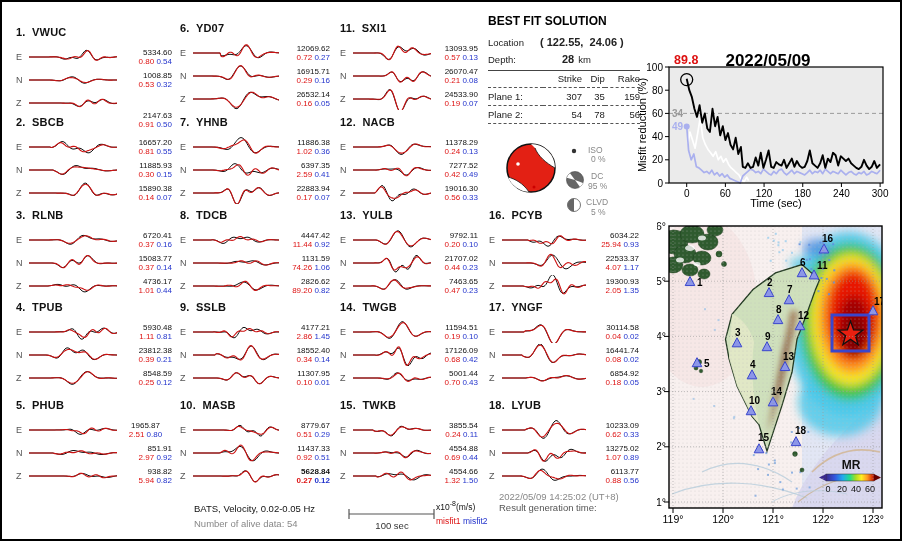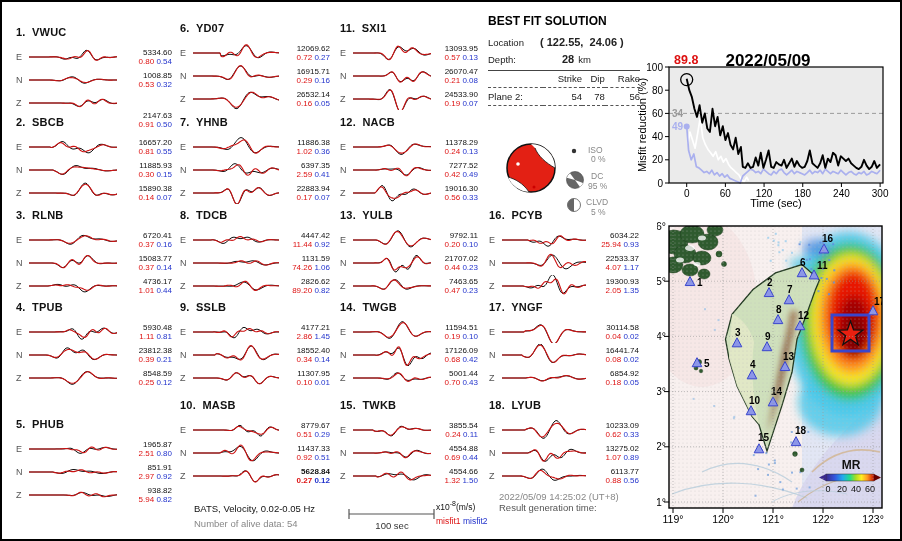--- a/index.html
+++ b/index.html
@@ -173,29 +173,29 @@
           <svg width="88" height="22">
             <path d="M0 11.0 L1 11.0 L2 11.0 L3 11.0 L4 11.0 L5 11.0 L6 11.0 L7 11.0 L8 11.0 L9 11.0 L10 11.0 L11 11.0 L12 11.0 L13 11.0 L14 11.0 L15 11.0 L16 11.0 L17 11.0 L18 11.0 L19 11.0 L20 11.0 L21 11.0 L22 11.0 L23 10.9 L24 10.9 L25 10.8 L26 10.8 L27 10.7 L28 10.7 L29 10.7 L30 10.7 L31 10.7 L32 10.9 L33 11.2 L34 11.6 L35 12.1 L36 12.8 L37 13.5 L38 14.4 L39 15.2 L40 16.0 L41 16.6 L42 17.1 L43 17.3 L44 17.2 L45 16.9 L46 16.3 L47 15.4 L48 14.3 L49 13.1 L50 11.8 L51 10.4 L52 9.1 L53 7.9 L54 6.8 L55 5.8 L56 5.2 L57 4.8 L58 4.6 L59 4.7 L60 5.1 L61 5.6 L62 6.3 L63 7.1 L64 7.9 L65 8.6 L66 9.3 L67 9.8 L68 10.3 L69 10.6 L70 10.9 L71 11.0 L72 11.1 L73 11.1 L74 11.1 L75 11.1 L76 11.0 L77 11.0 L78 11.0 L79 11.0 L80 11.0 L81 11.0 L82 11.1 L83 11.1 L84 11.2 L85 11.2 L86 11.3 L87 11.3 L88 11.3 " fill="none" stroke="#111111" stroke-width="1"></path>
             <path d="M0 11.0 L1 11.0 L2 11.0 L3 11.0 L4 11.0 L5 11.0 L6 11.0 L7 11.0 L8 11.0 L9 11.0 L10 11.0 L11 11.0 L12 11.0 L13 11.0 L14 11.0 L15 11.0 L16 11.0 L17 11.0 L18 11.0 L19 11.0 L20 11.0 L21 11.0 L22 11.0 L23 10.9 L24 10.9 L25 10.8 L26 10.8 L27 10.7 L28 10.7 L29 10.7 L30 10.7 L31 10.9 L32 11.1 L33 11.3 L34 11.7 L35 12.2 L36 12.8 L37 13.4 L38 14.1 L39 14.7 L40 15.3 L41 15.7 L42 16.0 L43 16.2 L44 16.2 L45 16.0 L46 15.6 L47 15.0 L48 14.3 L49 13.4 L50 12.4 L51 11.2 L52 10.1 L53 8.9 L54 7.7 L55 6.7 L56 5.8 L57 5.2 L58 4.8 L59 4.7 L60 4.8 L61 5.3 L62 5.9 L63 6.7 L64 7.6 L65 8.5 L66 9.3 L67 10.0 L68 10.6 L69 11.0 L70 11.3 L71 11.4 L72 11.4 L73 11.4 L74 11.3 L75 11.2 L76 11.0 L77 10.9 L78 10.9 L79 10.8 L80 10.8 L81 10.9 L82 10.9 L83 11.0 L84 11.1 L85 11.2 L86 11.3 L87 11.3 L88 11.3 " fill="none" stroke="#cc1111" stroke-width="1.1"></path>
           </svg>
           <div class="vals" style="width: 53px;">
             <div class="amp">8548.59</div>
             <div class="mis"><span class="m1">0.25</span> <span class="m2">0.12</span></div>
           </div>
         </div>
       </div>
-      <div class="station" style="left: 14px; top: 416px; width: 158px;">
+      <div class="station" style="left: 14px; top: 397px; width: 158px;">
         <div class="st-title" style="margin-bottom: 7px;">5.  PHUB</div>
         <div class="trow">
           <span class="comp">E</span>
           <svg width="88" height="22">
             <path d="M0 11.0 L1 11.0 L2 11.0 L3 11.0 L4 11.0 L5 11.0 L6 11.0 L7 11.0 L8 11.0 L9 11.0 L10 11.0 L11 11.0 L12 11.0 L13 11.0 L14 11.0 L15 11.0 L16 11.0 L17 11.0 L18 11.0 L19 11.0 L20 11.0 L21 11.0 L22 11.0 L23 11.0 L24 11.0 L25 11.0 L26 11.0 L27 10.9 L28 10.9 L29 10.9 L30 10.9 L31 10.9 L32 10.9 L33 11.0 L34 10.9 L35 10.9 L36 10.8 L37 10.7 L38 10.5 L39 10.4 L40 10.3 L41 10.2 L42 10.3 L43 10.6 L44 11.1 L45 11.7 L46 12.4 L47 13.2 L48 14.0 L49 14.6 L50 15.1 L51 15.3 L52 15.3 L53 15.0 L54 14.5 L55 13.9 L56 13.1 L57 12.3 L58 11.6 L59 11.0 L60 10.5 L61 10.3 L62 10.4 L63 10.5 L64 10.8 L65 11.0 L66 11.2 L67 11.3 L68 11.3 L69 11.1 L70 10.9 L71 10.6 L72 10.2 L73 9.9 L74 9.7 L75 9.5 L76 9.4 L77 9.5 L78 9.6 L79 9.8 L80 10.0 L81 10.2 L82 10.5 L83 10.7 L84 10.9 L85 11.0 L86 11.1 L87 11.2 L88 11.2 " fill="none" stroke="#111111" stroke-width="1"></path>
             <path d="M0 11.0 L1 11.0 L2 11.0 L3 11.0 L4 11.0 L5 11.0 L6 11.0 L7 11.0 L8 11.0 L9 11.0 L10 11.0 L11 11.0 L12 11.0 L13 11.0 L14 11.0 L15 11.0 L16 11.0 L17 11.0 L18 11.0 L19 11.0 L20 11.0 L21 11.0 L22 11.0 L23 11.0 L24 11.0 L25 11.0 L26 11.0 L27 11.0 L28 11.0 L29 11.0 L30 11.0 L31 11.0 L32 10.9 L33 10.8 L34 10.7 L35 10.6 L36 10.5 L37 10.5 L38 10.6 L39 10.8 L40 11.0 L41 11.3 L42 11.5 L43 11.7 L44 11.7 L45 11.7 L46 11.7 L47 11.8 L48 11.9 L49 12.2 L50 12.6 L51 13.2 L52 13.8 L53 14.3 L54 14.6 L55 14.6 L56 14.3 L57 13.7 L58 12.7 L59 11.6 L60 10.5 L61 9.6 L62 9.1 L63 9.0 L64 9.2 L65 9.8 L66 10.6 L67 11.3 L68 11.8 L69 12.0 L70 12.0 L71 11.7 L72 11.2 L73 10.6 L74 10.1 L75 9.7 L76 9.4 L77 9.3 L78 9.4 L79 9.7 L80 10.0 L81 10.4 L82 10.7 L83 11.0 L84 11.2 L85 11.3 L86 11.3 L87 11.3 L88 11.2 " fill="none" stroke="#cc1111" stroke-width="1.1"></path>
           </svg>
-          <div class="vals" style="width: 53px;">
+          <div class="vals" style="width: 53px; text-align: center;">
             <div class="amp">1965.87</div>
             <div class="mis"><span class="m1">2.51</span> <span class="m2">0.80</span></div>
           </div>
         </div>
         <div class="trow">
           <span class="comp">N</span>
           <svg width="88" height="22">
             <path d="M0 11.0 L1 11.0 L2 11.0 L3 11.0 L4 11.0 L5 11.0 L6 11.0 L7 11.0 L8 11.0 L9 11.0 L10 11.0 L11 11.0 L12 11.0 L13 11.0 L14 11.0 L15 11.0 L16 11.0 L17 11.0 L18 11.0 L19 11.0 L20 11.0 L21 11.0 L22 11.0 L23 11.0 L24 11.0 L25 11.3 L26 11.5 L27 11.7 L28 11.9 L29 12.1 L30 12.3 L31 12.4 L32 12.4 L33 12.4 L34 12.3 L35 12.0 L36 11.7 L37 11.3 L38 10.8 L39 10.2 L40 9.7 L41 9.3 L42 8.9 L43 8.7 L44 8.5 L45 8.5 L46 8.6 L47 8.8 L48 9.0 L49 9.3 L50 9.6 L51 9.9 L52 10.1 L53 10.3 L54 10.4 L55 10.4 L56 10.4 L57 10.3 L58 10.2 L59 10.2 L60 10.1 L61 10.2 L62 10.2 L63 10.4 L64 10.6 L65 10.9 L66 11.2 L67 11.5 L68 11.8 L69 12.1 L70 12.3 L71 12.4 L72 12.5 L73 12.5 L74 12.5 L75 12.3 L76 12.2 L77 12.0 L78 11.7 L79 11.5 L80 11.3 L81 11.1 L82 11.0 L83 10.8 L84 10.7 L85 10.7 L86 10.7 L87 10.7 L88 10.7 " fill="none" stroke="#111111" stroke-width="1"></path>
             <path d="M0 11.0 L1 11.0 L2 11.0 L3 11.0 L4 11.0 L5 11.0 L6 11.0 L7 11.0 L8 11.0 L9 11.0 L10 11.0 L11 11.0 L12 11.0 L13 11.0 L14 11.0 L15 11.0 L16 11.0 L17 11.0 L18 11.0 L19 11.0 L20 11.0 L21 11.0 L22 11.0 L23 11.0 L24 11.0 L25 11.4 L26 11.6 L27 11.8 L28 11.9 L29 12.1 L30 12.1 L31 12.1 L32 11.9 L33 11.6 L34 11.3 L35 10.9 L36 10.6 L37 10.3 L38 10.2 L39 10.1 L40 10.1 L41 10.3 L42 10.4 L43 10.6 L44 10.6 L45 10.6 L46 10.4 L47 10.2 L48 9.8 L49 9.5 L50 9.1 L51 8.9 L52 8.8 L53 8.9 L54 9.1 L55 9.4 L56 9.9 L57 10.4 L58 10.9 L59 11.3 L60 11.6 L61 11.7 L62 11.7 L63 11.6 L64 11.5 L65 11.3 L66 11.1 L67 11.0 L68 10.9 L69 11.0 L70 11.1 L71 11.3 L72 11.6 L73 11.8 L74 12.0 L75 12.1 L76 12.1 L77 12.1 L78 11.9 L79 11.8 L80 11.5 L81 11.3 L82 11.1 L83 10.9 L84 10.7 L85 10.7 L86 10.6 L87 10.6 L88 10.6 " fill="none" stroke="#cc1111" stroke-width="1.1"></path>
           </svg>
@@ -700,20 +700,26 @@
     <table id="plane-tbl">
       <thead>
           <tr>
         <th class="rowlab"></th>
         <th>Strike</th>
         <th>Dip</th>
         <th>Rake</th>
       </tr>
         </thead>
       <tbody>
+        <tr>
+          <td class="rowlab">Plane 1:</td>
+          <td>307</td>
+          <td>35</td>
+          <td>159</td>
+        </tr>
         <tr>
           <td class="rowlab">Plane 2:</td>
           <td>54</td>
           <td>78</td>
           <td>56</td>
         </tr>
       </tbody>
     </table>
   </div>
 

